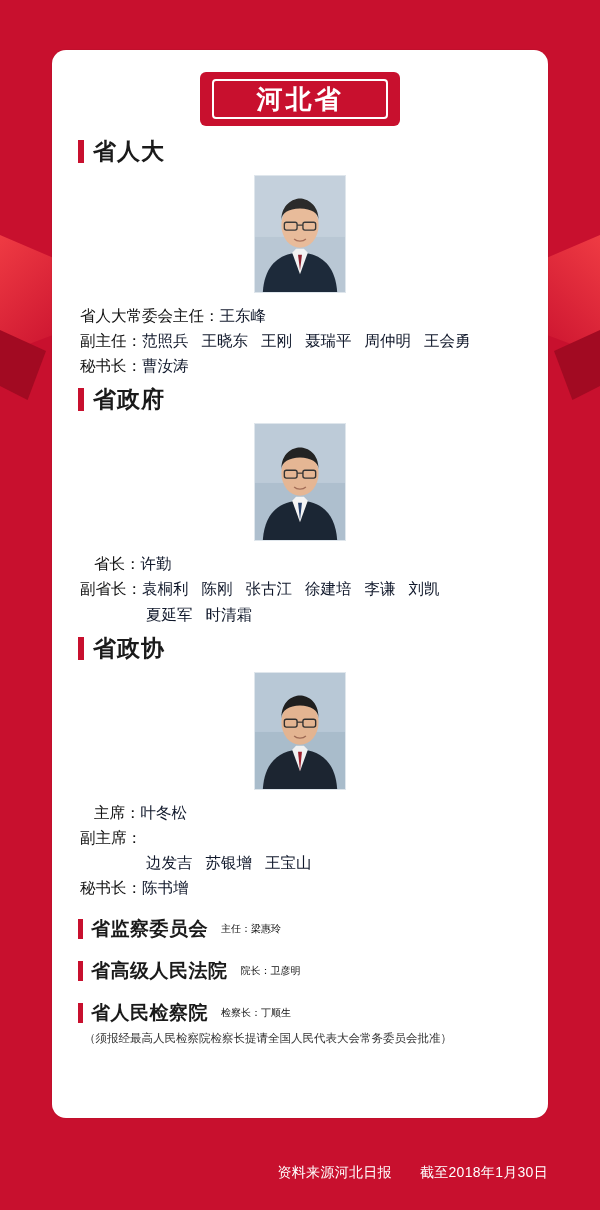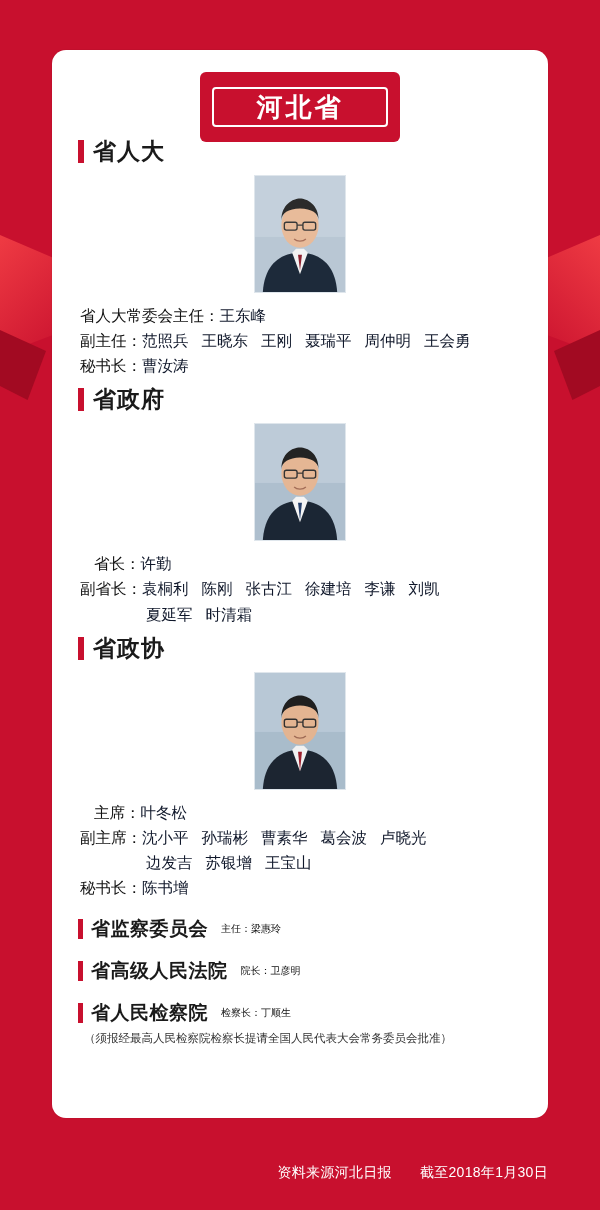--- a/index.html
+++ b/index.html
@@ -54,21 +54,21 @@
     overflow: hidden;
   }
 
   
   .banner {
     position: absolute;
     left: 50%;
     transform: translateX(-50%);
     top: 22px;
     width: 200px;
-    height: 70px;
+    height: 54px;
     background: #c8102e;
     border-radius: 6px;
     display: flex;
     align-items: center;
     justify-content: center;
     z-index: 5;
   }
   .banner-inner {
     border: 2px solid #ffffff;
     border-radius: 4px;
@@ -303,23 +303,20 @@
         </svg>
       </div>
     </div>
     <div class="rows">
       <div class="row center-ind">
         <span class="lbl">主席：</span>
         <span class="names name-gap"><span>叶冬松</span></span>
       </div>
       <div class="row">
         <span class="lbl">副主席：</span>
-        <span class="names name-gap">
-          <span>沈小平</span><span>孙瑞彬</span><span>曹素华</span><span>葛会波</span><span>卢晓光</span>
-        </span>
       </div>
       <div class="row indent">
         <span class="names name-gap">
           <span>边发吉</span><span>苏银增</span><span>王宝山</span>
         </span>
       </div>
       <div class="row">
         <span class="lbl">秘书长：</span>
         <span class="names name-gap"><span>陈书增</span></span>
       </div>

